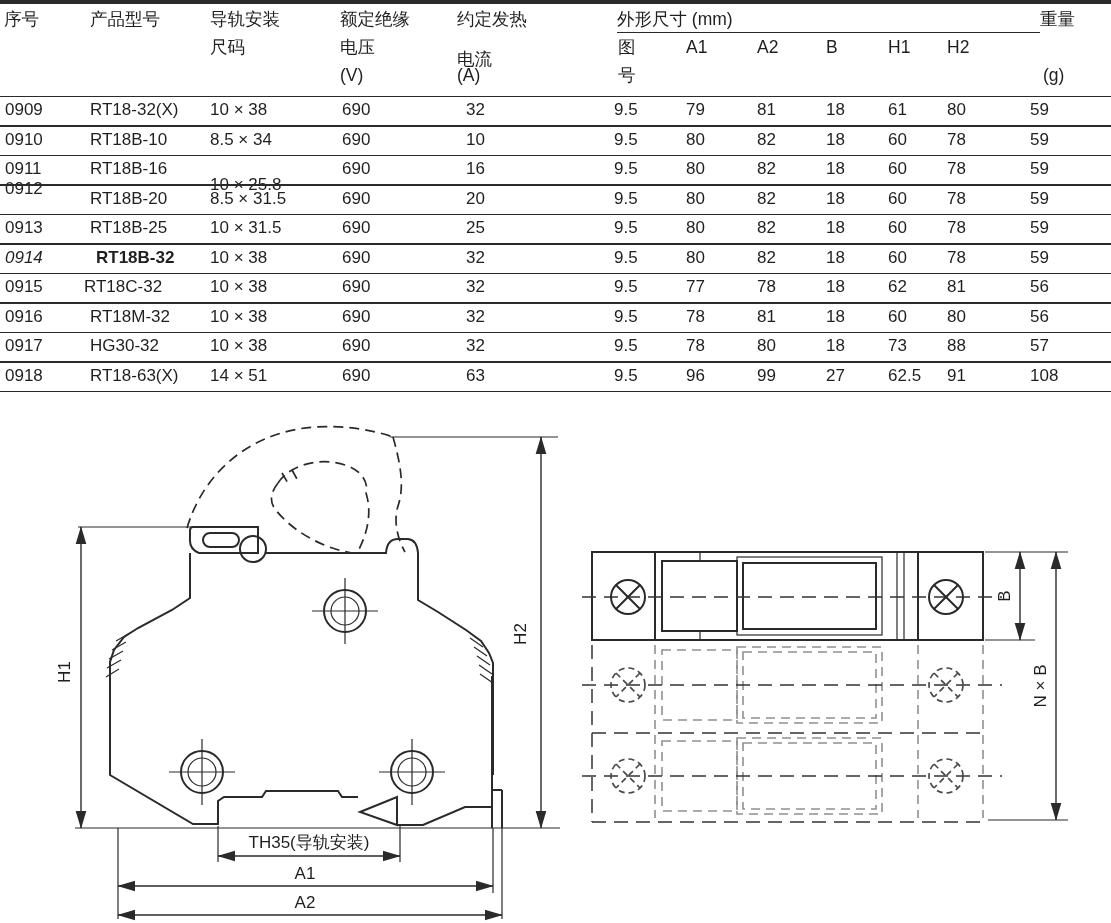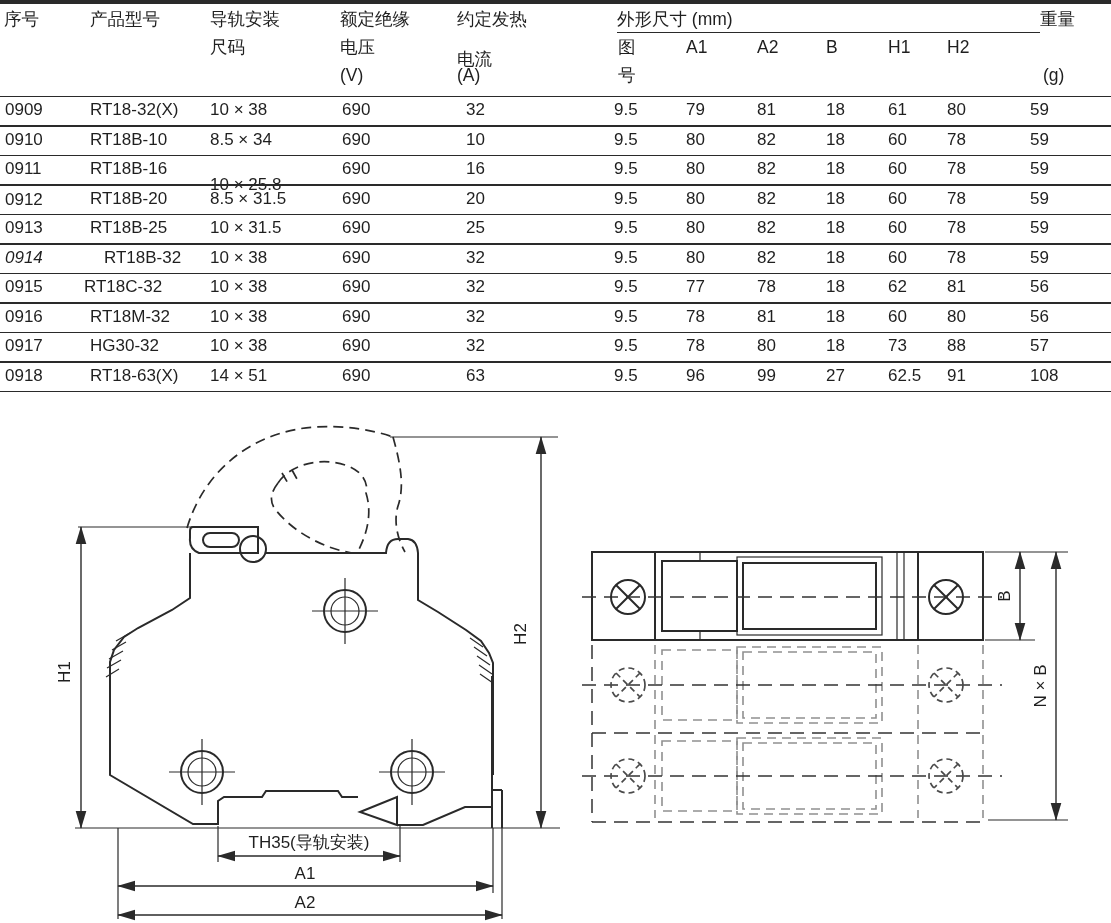--- a/index.html
+++ b/index.html
@@ -86,21 +86,21 @@
         <span class="cell" style="left: 466px; top: 159px;">16</span>
         <span class="cell" style="left: 614px; top: 159px;">9.5</span>
         <span class="cell" style="left: 686px; top: 159px;">80</span>
         <span class="cell" style="left: 757px; top: 159px;">82</span>
         <span class="cell" style="left: 826px; top: 159px;">18</span>
         <span class="cell" style="left: 888px; top: 159px;">60</span>
         <span class="cell" style="left: 947px; top: 159px;">78</span>
         <span class="cell" style="left: 1030px; top: 159px;">59</span>
       </div>
       <div>
-        <span class="cell" style="left: 5px; top: 190px;">0912</span>
+        <span class="cell" style="left: 5px; top: 179px;">0912</span>
         <span class="cell" style="left: 90px; top: 188.5px;">RT18B-20</span>
         <span class="cell" style="left: 210px; top: 188.5px;">8.5 × 31.5</span>
         <span class="cell" style="left: 342px; top: 188.5px;">690</span>
         <span class="cell" style="left: 466px; top: 188.5px;">20</span>
         <span class="cell" style="left: 614px; top: 188.5px;">9.5</span>
         <span class="cell" style="left: 686px; top: 188.5px;">80</span>
         <span class="cell" style="left: 757px; top: 188.5px;">82</span>
         <span class="cell" style="left: 826px; top: 188.5px;">18</span>
         <span class="cell" style="left: 888px; top: 188.5px;">60</span>
         <span class="cell" style="left: 947px; top: 188.5px;">78</span>
@@ -115,21 +115,21 @@
         <span class="cell" style="left: 614px; top: 218px;">9.5</span>
         <span class="cell" style="left: 686px; top: 218px;">80</span>
         <span class="cell" style="left: 757px; top: 218px;">82</span>
         <span class="cell" style="left: 826px; top: 218px;">18</span>
         <span class="cell" style="left: 888px; top: 218px;">60</span>
         <span class="cell" style="left: 947px; top: 218px;">78</span>
         <span class="cell" style="left: 1030px; top: 218px;">59</span>
       </div>
       <div>
         <span class="cell" style="left: 5px; top: 247.5px; font-style: italic;">0914</span>
-        <span class="cell" style="left: 104px; top: 247.5px;">RT18B-32</span>
+        <span class="cell" style="left: 96px; top: 247.5px; font-weight: bold;">RT18B-32</span>
         <span class="cell" style="left: 210px; top: 247.5px;">10 × 38</span>
         <span class="cell" style="left: 342px; top: 247.5px;">690</span>
         <span class="cell" style="left: 466px; top: 247.5px;">32</span>
         <span class="cell" style="left: 614px; top: 247.5px;">9.5</span>
         <span class="cell" style="left: 686px; top: 247.5px;">80</span>
         <span class="cell" style="left: 757px; top: 247.5px;">82</span>
         <span class="cell" style="left: 826px; top: 247.5px;">18</span>
         <span class="cell" style="left: 888px; top: 247.5px;">60</span>
         <span class="cell" style="left: 947px; top: 247.5px;">78</span>
         <span class="cell" style="left: 1030px; top: 247.5px;">59</span>

